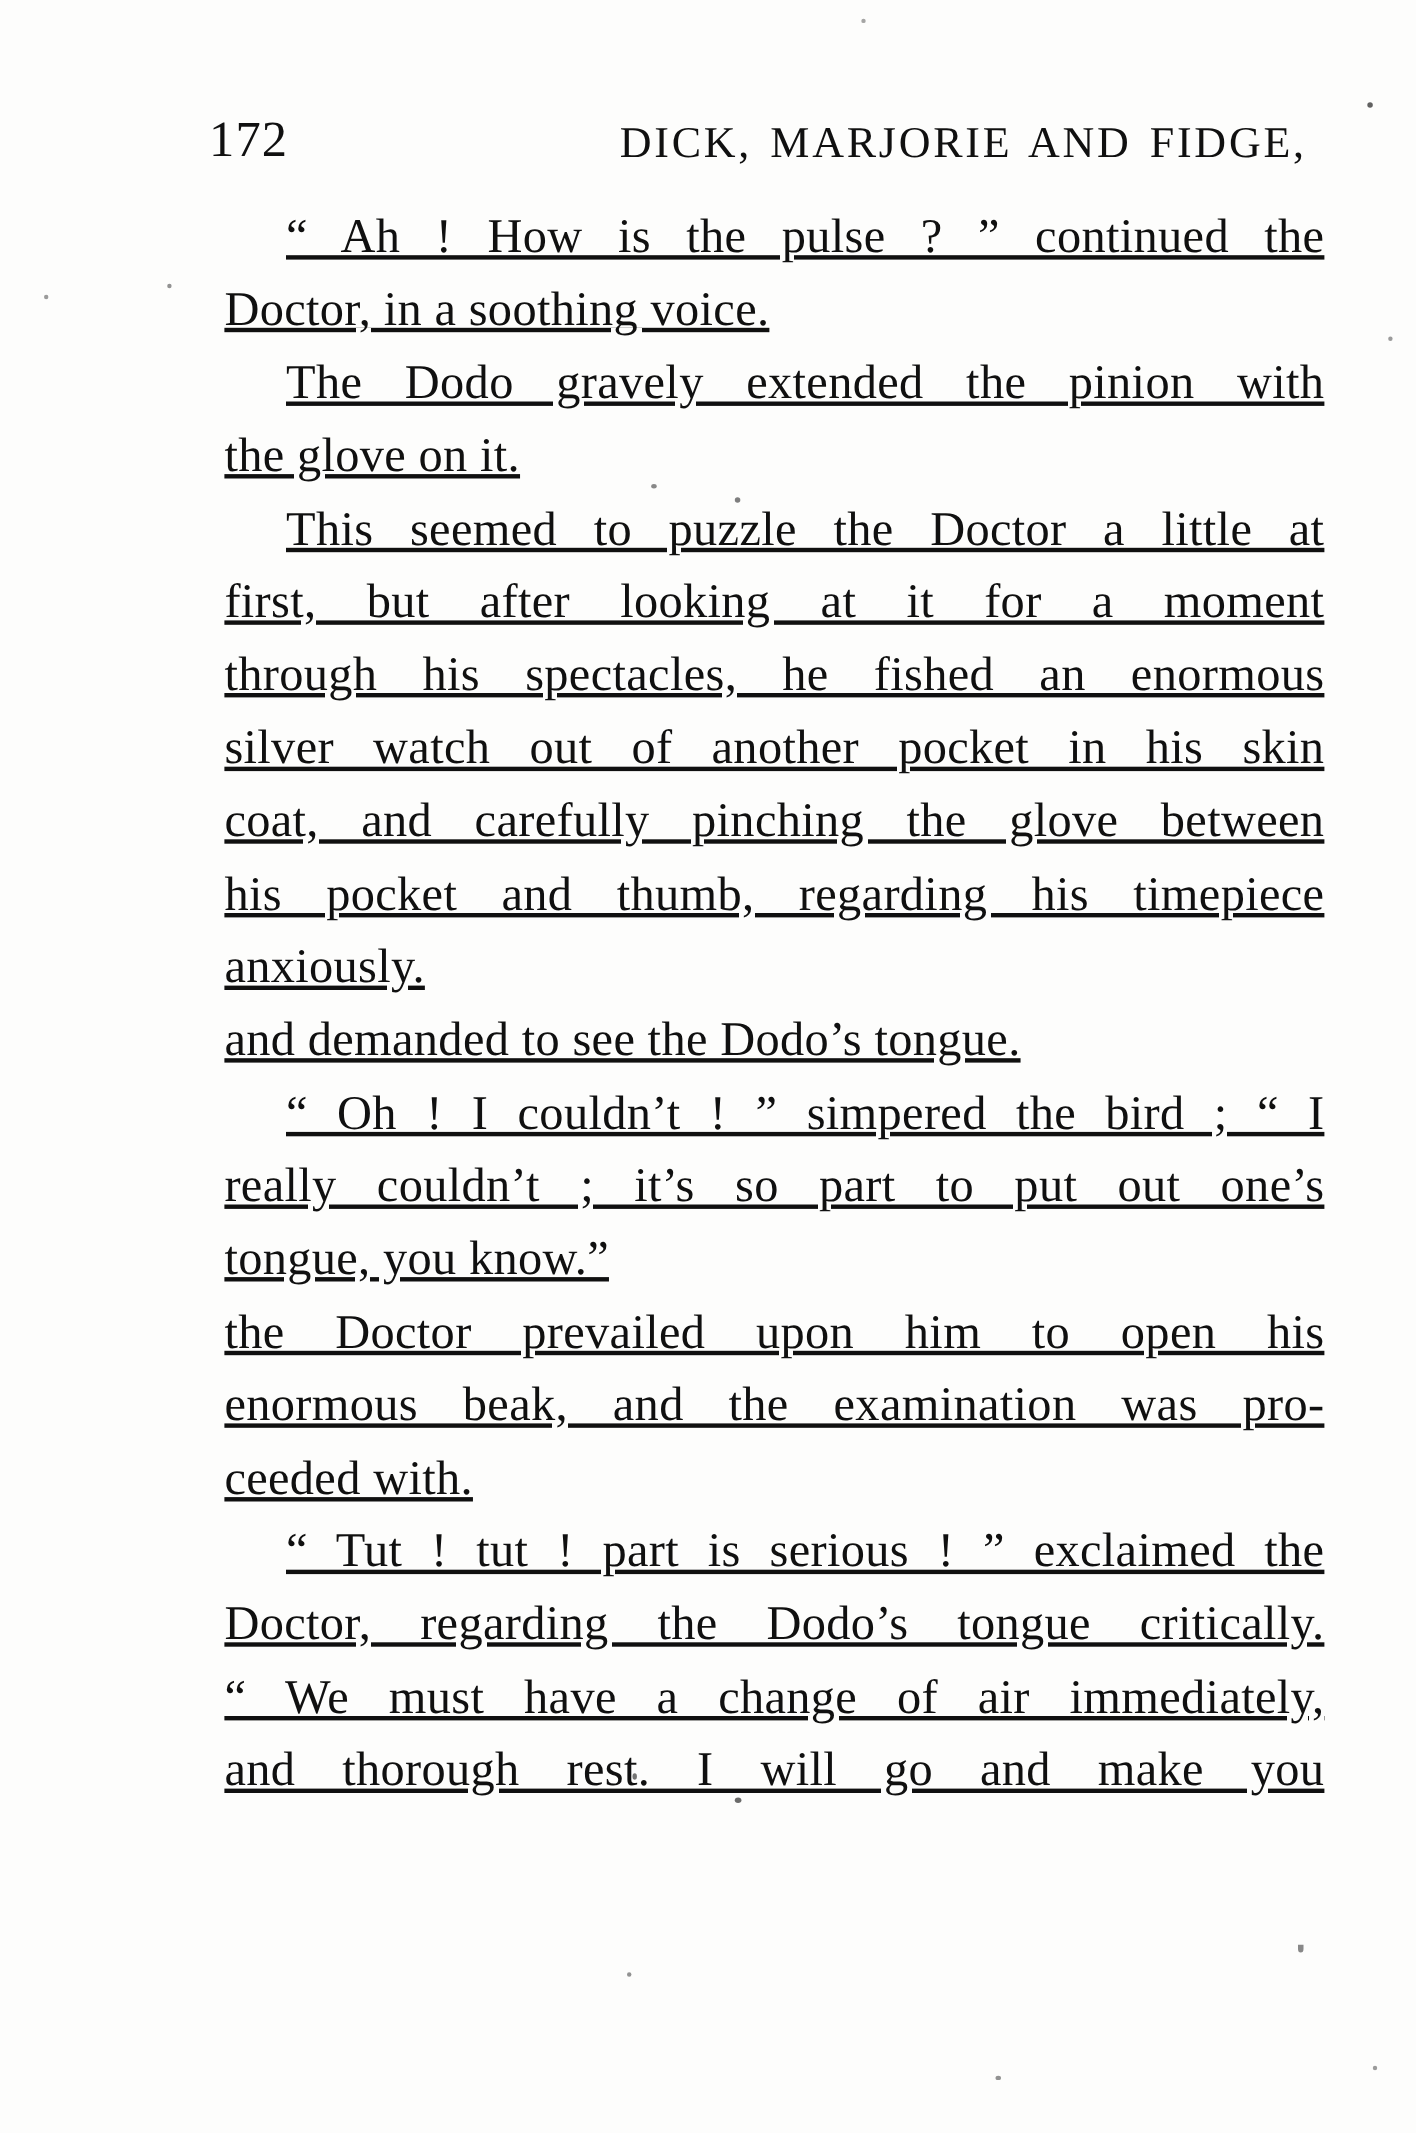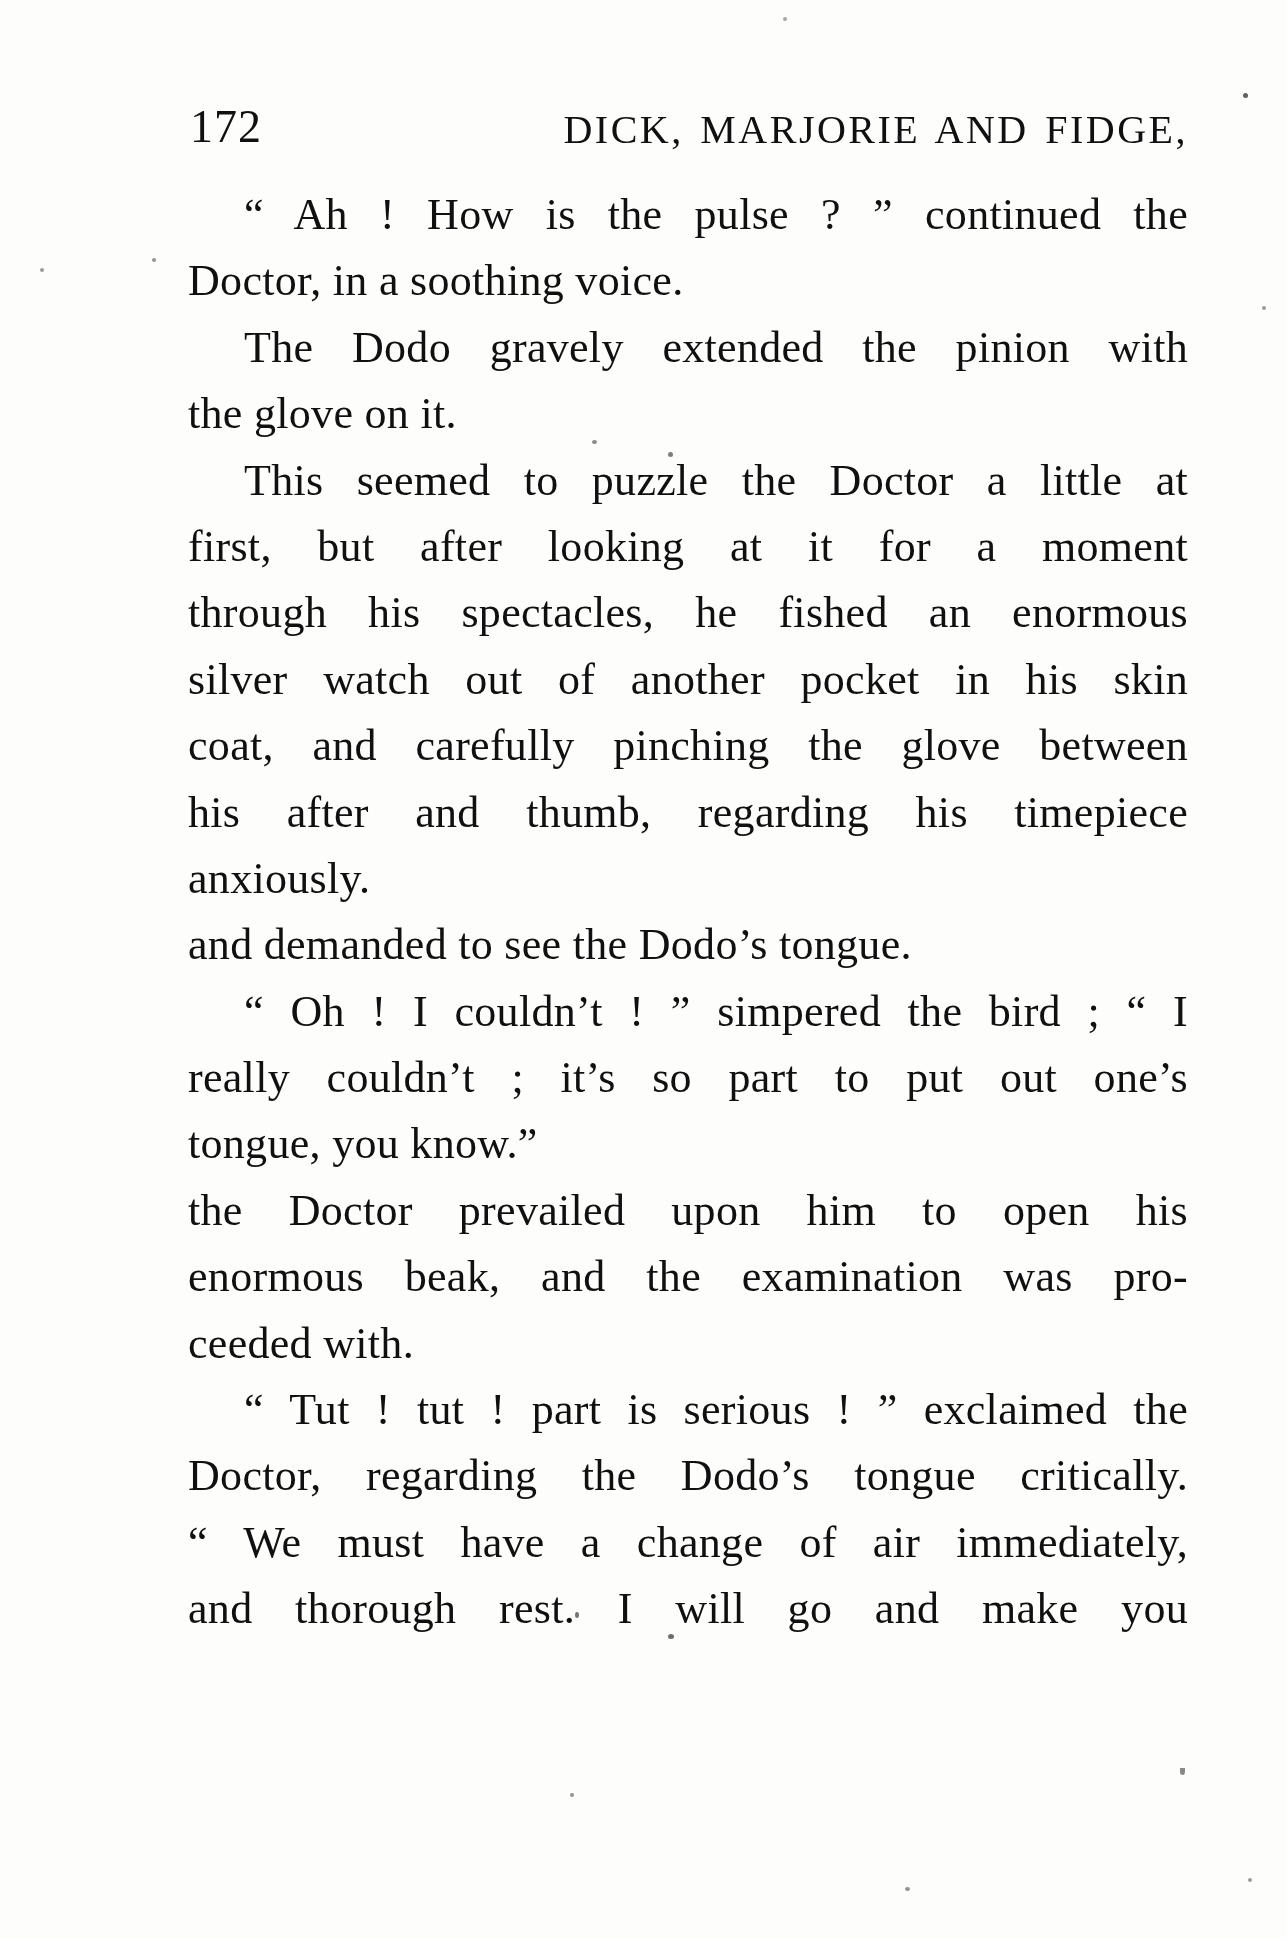--- a/index.html
+++ b/index.html
@@ -44,25 +44,26 @@
     width:100%;
     text-align:right;
     font-size:40px;
     line-height:48px;
     letter-spacing:2.5px;
     word-spacing:4px;
   }
   
   .body-text{
     position:absolute;
-    left:188px;
+    left:204px;
     top:182px;
     width:1000px;
     font-size:44px;
     letter-spacing:0.3px;
+    text-decoration:underline;
   }
   .text-line{
     height:66.4px;
     line-height:66.4px;
     white-space:normal;
     overflow:visible;
   }
   .text-line.justify{
     text-align:justify;
     text-align-last:justify;
@@ -109,21 +110,21 @@
   <div class="body-text">
       <div class="text-line justify indent">“ Ah !  How is the pulse ? ” continued the</div>
       <div class="text-line left">Doctor, in a soothing voice.</div>
       <div class="text-line justify indent">The Dodo gravely extended the pinion with</div>
       <div class="text-line left">the glove on it.</div>
       <div class="text-line justify indent">This seemed to puzzle the Doctor a little at</div>
       <div class="text-line justify">first, but after looking at it for a moment</div>
       <div class="text-line justify">through his spectacles, he fished an enormous</div>
       <div class="text-line justify">silver watch out of another pocket in his skin</div>
       <div class="text-line justify">coat, and carefully pinching the glove between</div>
-      <div class="text-line justify">his after and thumb, regarding his timepiece</div>
+      <div class="text-line justify">his pocket and thumb, regarding his timepiece</div>
       <div class="text-line left">anxiously.</div>
       <div class="text-line left">and demanded to see the Dodo’s tongue.</div>
       <div class="text-line justify indent">“ Oh !  I couldn’t ! ” simpered the bird ; “ I</div>
       <div class="text-line justify">really couldn’t ;  it’s so part to put out one’s</div>
       <div class="text-line left">tongue, you know.”</div>
       <div class="text-line justify">the Doctor prevailed upon him to open his</div>
       <div class="text-line justify">enormous beak, and the examination was pro-</div>
       <div class="text-line left">ceeded with.</div>
       <div class="text-line justify indent">“ Tut !  tut !  part is serious ! ” exclaimed the</div>
       <div class="text-line justify">Doctor, regarding the Dodo’s tongue critically.</div>

